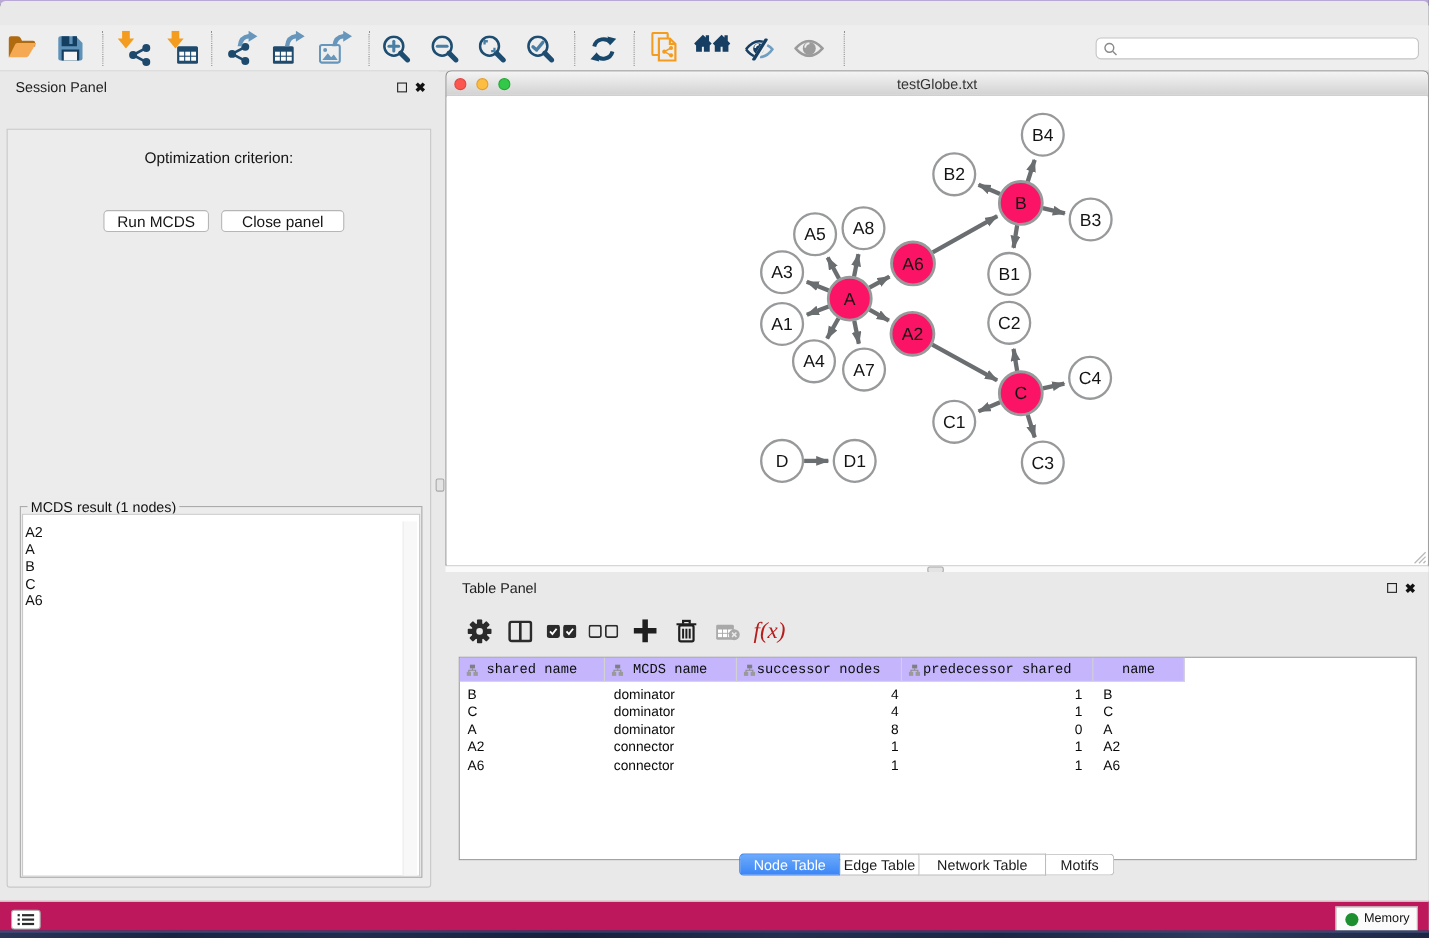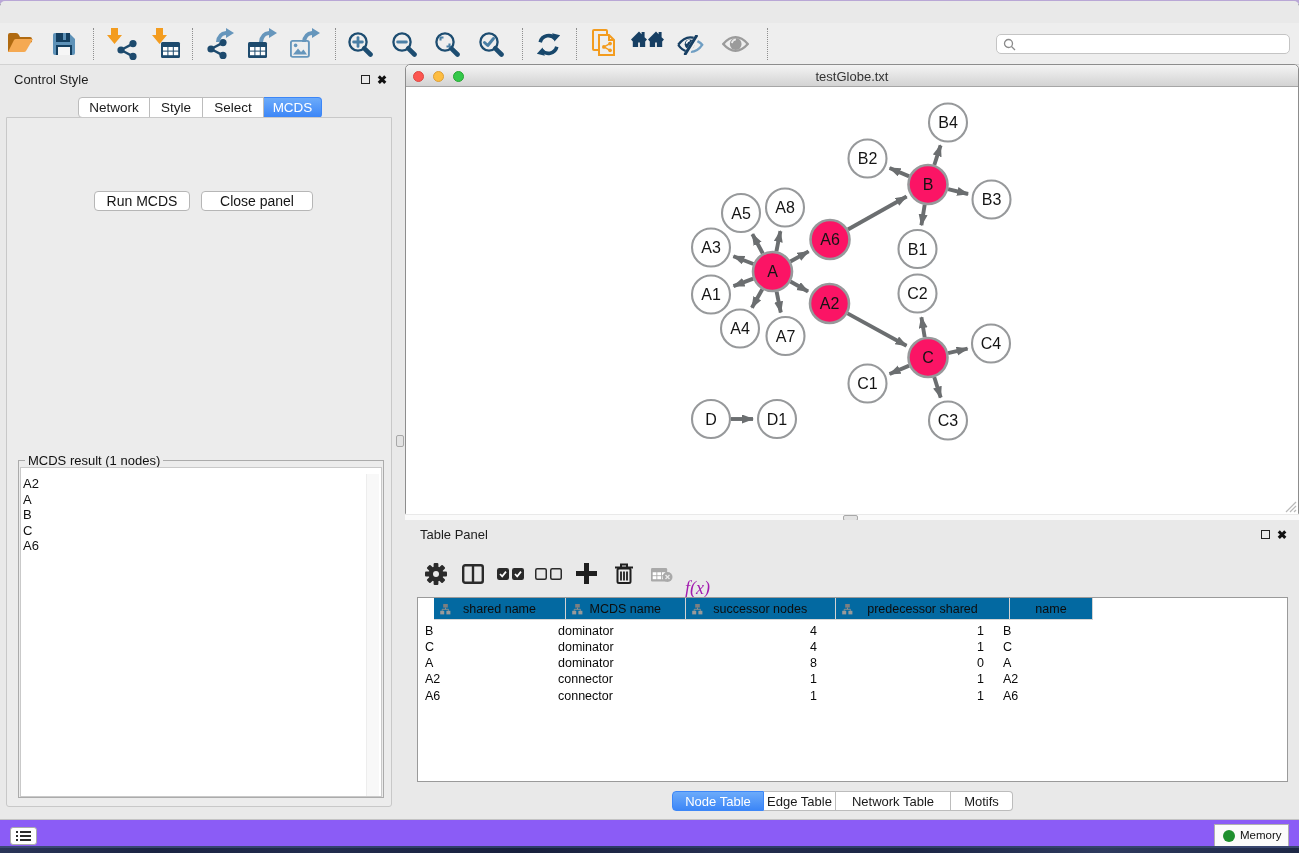--- a/index.html
+++ b/index.html
@@ -49,28 +49,28 @@
 #nettitle .t3 { left:47px; top:6px; width:11px; height:11px; background:#34c84a; border:1px solid #24a732; }
 #nettitle span { position:absolute; top:4px; width:100%; text-align:center; font-size:13px; color:#333; }
 #netbody { position:absolute; left:0; top:23px; width:892px; height:426px; background:#fff; overflow:hidden; }
 #lgrip { position:absolute; left:396px; top:434px; width:8px; height:12px; background:#e3e3e3; border:1px solid #a8a8a8; border-radius:2px; }
 #bgrip { position:absolute; left:843px; top:514px; width:15px; height:6px; background:#e3e3e3; border:1px solid #a8a8a8; border-radius:2px; }
 
 
 #tpanel { position:absolute; left:399px; top:519px; width:900px; height:299px; background:#e9e9e9; }
 #ttoolbar { position:absolute; left:0; top:0; width:900px; height:80px; }
 #ttable { position:absolute; left:18px; top:77px; width:871px; height:185px; background:#fff; border:1px solid #9a9a9a; }
-#thead { position:absolute; left:16px; top:0; height:22px; border-bottom:1px solid #d6d6d6; background:#0369a1; }
+#thead { position:absolute; left:0; top:0; height:22px; border-bottom:1px solid #d6d6d6; background:#c4b5fd;font-family:Liberation Mono, monospace; }
 .hcell { position:absolute; top:0; height:22px; border-right:1px solid #d2d2d2; font-size:12.5px; color:#0d0d0d; }
 .hcell span { position:absolute; width:100%; text-align:center; top:4px; }
 .trow { position:absolute; font-size:12.5px; color:#090909; height:16.3px; line-height:16.3px; }
-#ttabs { position:absolute; left:273px; top:271px; height:20px; display:flex; font-size:13px; }
-
-
-#statusbar { position:absolute; left:0; top:818px; width:1299px; height:28px; background:#8b5cf6; border-top:1px solid #c3c3c3; }
+#ttabs { position:absolute; left:273px; top:256px; height:20px; display:flex; font-size:13px; }
+
+
+#statusbar { position:absolute; left:0; top:818px; width:1299px; height:28px; background:#be185d; border-top:1px solid #c3c3c3; }
 #listbtn { position:absolute; left:10px; top:7px; width:27px; height:18px; background:#fff; border:1px solid #ababab; border-radius:3px; }
 #membtn { position:absolute; left:1214px; top:4px; width:75px; height:23px; background:#fbfbfb; border:1px solid #b0b0b0; font-size:11.5px; color:#111; }
 #membtn .dot { position:absolute; left:8px; top:5px; width:12px; height:12px; border-radius:50%; background:#1e8f2e; }
 #membtn span { position:absolute; left:25px; top:4px; }
 #deskBottom { position:absolute; left:0; top:846px; width:1299px; height:7px; background:linear-gradient(90deg,#2a3558 0%,#1a2342 12%,#222c4e 25%,#171f3c 40%,#252e4f 55%,#1b2544 70%,#2e3a5e 85%,#1d2745 100%); }
 #deskBottom:before { content:""; position:absolute; left:0; top:0; width:100%; height:2px; background:linear-gradient(90deg,#3c4a75,#2b3a66 50%,#3a4870); }
 </style>
 </head>
 <body>
 <div id="deskTop"></div>
@@ -226,30 +226,25 @@
     <div class="tsep" style="left:767px"></div>
     <div id="search">
         <svg width="14" height="14" viewBox="0 0 14 14">
           <circle cx="5.5" cy="5.5" r="4" fill="none" stroke="#8a8a8a" stroke-width="1.3"></circle>
           <line x1="8.5" y1="8.5" x2="12" y2="12" stroke="#8a8a8a" stroke-width="1.3"></line>
         </svg>
       </div>
   </div>
 
   <div id="cpanel">
-    <div class="ptitle" style="left:14px;top:7px">Control Style</div>
+    <div class="ptitle" style="left:14px;top:7px">Session Panel</div>
     <div class="wbtn" style="left:361px;top:10px"></div>
     <div class="xbtn" style="left:377px;top:10px">✖</div>
-    <div id="cptabs">
-      <div class="tab first" style="width:72px">Network</div>
-      <div class="tab" style="width:53px">Style</div>
-      <div class="tab" style="width:61px">Select</div>
-      <div class="tab sel last" style="width:58px">MCDS</div>
-    </div>
     <div id="cpcontent">
+      <div id="optlabel">Optimization criterion:</div>
       <div class="btn" style="left:87px;top:73px;width:96px">Run MCDS</div>
       <div class="btn" style="left:194px;top:73px;width:112px">Close panel</div>
       <div id="groupbox">
         <div id="gblabel">MCDS result (1 nodes)</div>
         <div id="mlist">
           <div class="sb"></div>
           <div class="it">A2</div>
             <div class="it">A</div>
             <div class="it">B</div>
             <div class="it">C</div>
@@ -404,21 +399,21 @@
               <rect x="7.4" y="5" width="4.4" height="3.6"></rect>
               <rect x="12.8" y="5" width="4.4" height="3.6"></rect>
               <rect x="2" y="9.6" width="4.4" height="3.6"></rect>
               <rect x="7.4" y="9.6" width="4.4" height="3.6"></rect>
               <rect x="12.8" y="9.6" width="4.4" height="3.6"></rect>
             </g>
           </g>
           <circle cx="16.5" cy="12" r="5" fill="#a9a9a9"></circle>
           <path d="M14.5,10 L18.5,14 M18.5,10 L14.5,14" stroke="#e9e9e9" stroke-width="1.4"></path>
         </svg>
-      <div style="position:absolute;left:286px;top:58px;font-family:'Liberation Serif',serif;font-style:italic;font-size:18px;color:#a21caf">f(x)</div>
+      <div style="position:absolute;left:286px;top:41px;font-family:'Liberation Serif',serif;font-style:italic;font-size:21px;color:#b91c1c">f(x)</div>
     </div>
     <div id="ttable">
       <div id="thead" style="width:659px">
         <div class="hcell" style="left:0px;width:132px">
             <svg width="11" height="11" viewBox="0 0 11 11" style="position:absolute;left:6px;top:6px">
               <rect x="3.2" y="0" width="4.6" height="3.6" fill="#7f7f7f"></rect>
               <rect x="0.2" y="6.8" width="4" height="3.6" fill="#9a9a9a"></rect>
               <rect x="6.4" y="6.8" width="4" height="3.6" fill="#9a9a9a"></rect>
               <g fill="none" stroke="#8d8d8d" stroke-width="1">
                 <path d="M5.5,3.6 L5.5,5.3 M2.2,6.8 L2.2,5.3 L8.4,5.3 L8.4,6.8"></path>

